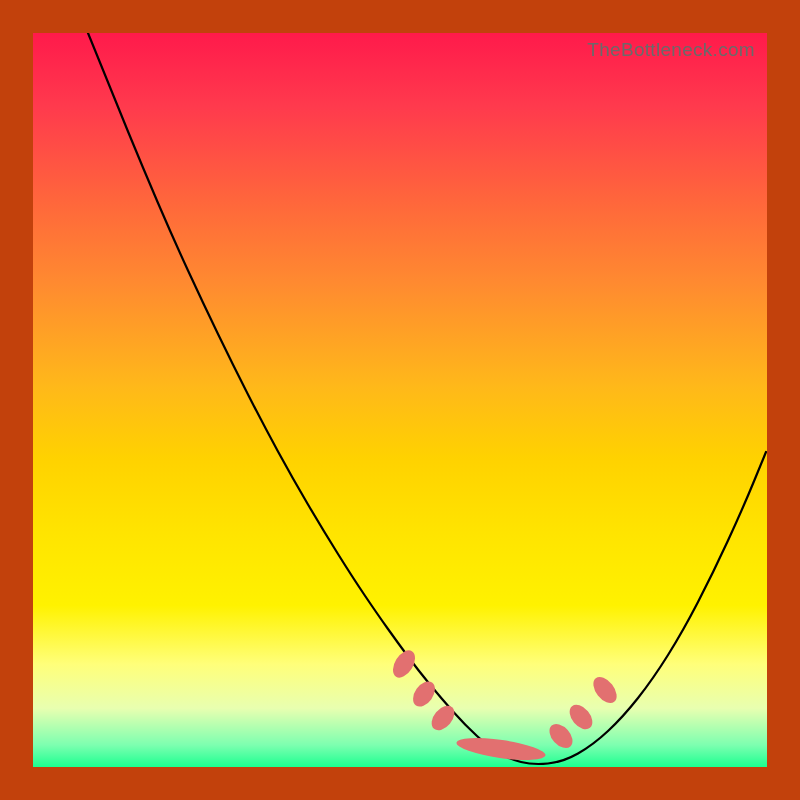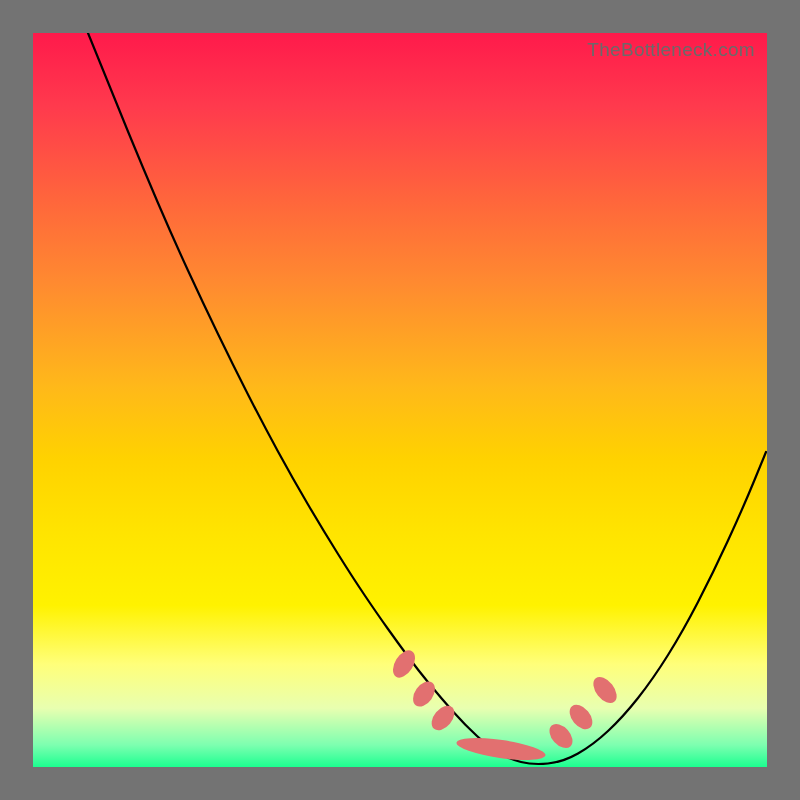--- a/index.html
+++ b/index.html
@@ -8,21 +8,21 @@
     width: 800px;
     height: 800px;
     overflow: hidden;
     background: #000;
     font-family: Arial, Helvetica, sans-serif;
   }
   .frame {
     position: relative;
     width: 800px;
     height: 800px;
-    background: #737373;
+    background: #c2410c;
   }
   .plot-area {
     position: absolute;
     left: 33px;
     top: 33px;
     width: 734px;
     height: 734px;
     background: linear-gradient(to bottom,
       #ff1a4b 0%,
       #ff3a4d 10%,

